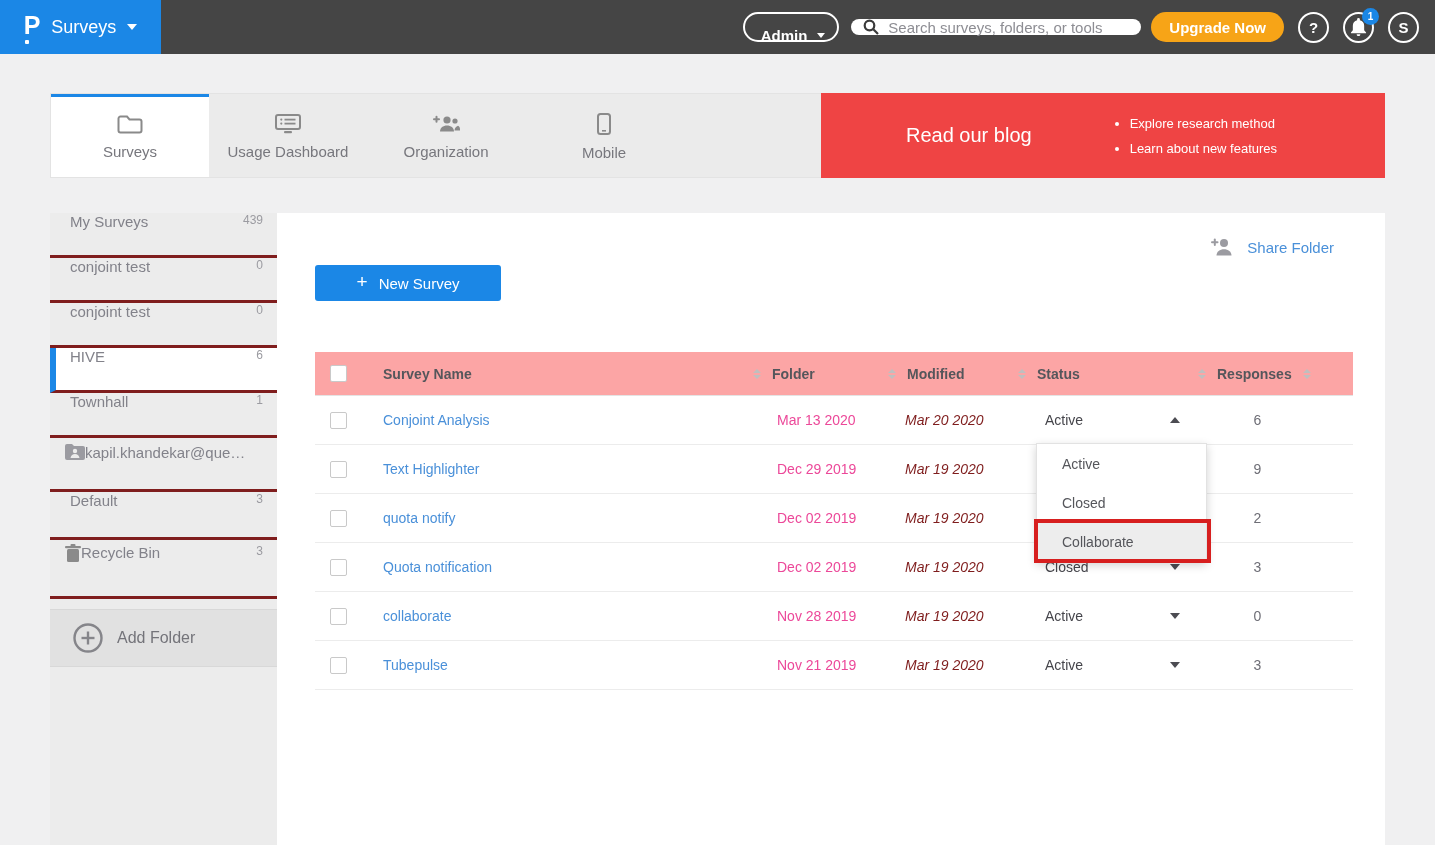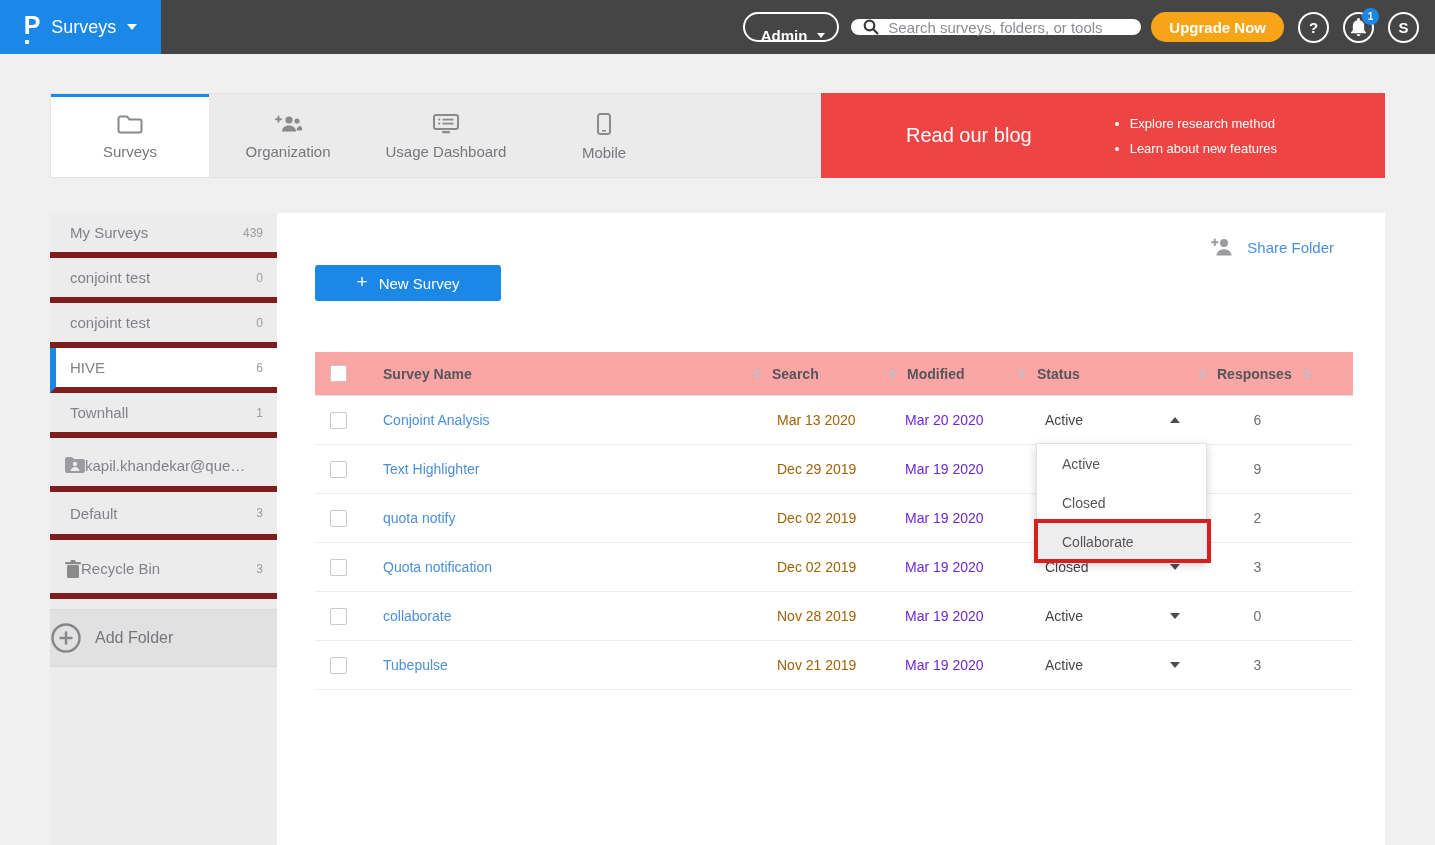--- a/index.html
+++ b/index.html
@@ -44,51 +44,51 @@
   .tab.active { background:#fff; border-top-color:#1b87e6; }
   .banner { margin-left:auto; width:564px; height:85px; margin-top:-1px; margin-right:-1px;
     background:#ef4444; color:#fff; display:flex; align-items:center; cursor:pointer; }
   .banner-title { font-size:20px; margin-left:85px; white-space:nowrap; }
   .banner-bullets { margin-left:92px; list-style:disc; font-size:13px; line-height:25px; }
   .banner-bullets li { margin-left:6px; }
   
   .card { position:absolute; left:50px; top:213px; width:1335px; height:632px;
     background:#fff; display:flex; }
   .sidebar { width:227px; background:#ececec; flex-shrink:0; }
-  .side-item { height:45px; display:flex; align-items:center; padding:0 14px 0 20px;
-    border-bottom:6px solid #7f1d1d; font-size:15px; color:#82828a; cursor:pointer; }
+  .side-item { height:45px; display:flex; padding:0 14px 0 20px;
+    border-bottom:3px solid #7f1d1d; font-size:15px; color:#82828a; cursor:pointer; }
   .side-item .cnt { margin-left:auto; font-size:12px; color:#9b9ba1; }
   .side-item.active { background:#fff; border-left:6px solid #1b87e6; padding-left:14px; }
   .side-item.has-icon { padding-left:15px; }
   .side-item.taller { height:48px; }
   .side-item.gap-above { margin-top:6px; }
   .side-item.recycle { height:55px; margin-top:4px; }
   .addfolder { height:58px; margin-top:10px; background:#e1e1e1; border-top:1px solid #d8d8d8;
-    border-bottom:1px solid #d8d8d8; display:flex; align-items:center; 
+    border-bottom:1px solid #d8d8d8; display:flex; align-items:center; padding-left:22px;
     gap:13px; font-size:16px; color:#74747a; cursor:pointer; }
   
   .main { flex:1; position:relative; background:#fff; }
   .share-link { position:absolute; top:25px; right:51px; display:flex; align-items:center;
     gap:13px; font-size:15px; color:#4a90d9; cursor:pointer; }
   .new-btn { position:absolute; left:38px; top:52px; width:186px; height:36px; background:#1b87e6;
     border:none; border-radius:3px; color:#fff; font-size:15px; display:flex; align-items:center;
     justify-content:center; gap:11px; cursor:pointer; font-family:"Liberation Sans", sans-serif; }
   .new-btn .plus { font-size:19px; font-weight:normal; margin-top:-2px; }
   .table { position:absolute; left:38px; top:139px; width:1038px; }
   .thead, .trow { display:grid; grid-template-columns:53px 377px 135px 130px 180px 163px; align-items:center; }
   .thead { height:44px; background:#fca5a5; border-bottom:1px solid #e4e4e4; font-size:14px;
     font-weight:bold; color:#55565b; }
   .trow { height:49px; border-bottom:1px solid #ececec; font-size:14px; background:#fff; }
   .cell-check { padding-left:15px; }
   .checkbox { width:17px; height:17px; background:#fff; border:1px solid #c9c9c9; border-radius:2px; cursor:pointer; }
   .cell-name { padding-left:15px; }
   .trow .cell-name { color:#4a90d9; cursor:pointer; }
   .hcell { display:flex; align-items:center; gap:11px; padding-left:8px; }
-  .cell-created { padding-left:32px; color:#a16207; }
-  .cell-modified { padding-left:25px; color:#6d28d9; }
+  .cell-created { padding-left:32px; color:#ec4899; }
+  .cell-modified { padding-left:25px; color:#7f1d1d;font-style:italic; }
   .cell-status { padding-left:35px; padding-right:10px; color:#45454b; display:flex;
     align-items:center; justify-content:space-between; cursor:pointer; }
   .cell-resp { text-align:center; padding-right:28px; color:#6e6e76; }
   .sort { display:inline-flex; flex-direction:column; gap:2px; }
   .sort i { display:block; width:0; height:0; border-left:4px solid transparent; border-right:4px solid transparent; }
   .sort .up { border-bottom:4px solid #bfbfbf; }
   .sort .dn { border-top:4px solid #bfbfbf; }
   .caret-up { width:0; height:0; border-left:5px solid transparent; border-right:5px solid transparent;
     border-bottom:6px solid #4c4c52; }
   .caret-down { width:0; height:0; border-left:5px solid transparent; border-right:5px solid transparent;
@@ -149,46 +149,46 @@
   <div class="tab active">
     <span>
       <svg width="26" height="20" viewBox="0 0 26 20" fill="none" stroke="#8a8a8a" stroke-width="2">
         <path d="M1.5 4.5a2 2 0 0 1 2-2h6.5l2.5 3h10a2 2 0 0 1 2 2v9a2 2 0 0 1-2 2h-19a2 2 0 0 1-2-2z"></path>
       </svg>
     </span>
     <span>Surveys</span>
   </div>
   <div class="tab">
     <span>
+      <svg width="26" height="20" viewBox="0 0 26 20">
+        <rect x="1" y="1" width="24" height="14" rx="2" fill="none" stroke="#8a8a8a" stroke-width="2"></rect>
+        <circle cx="6.3" cy="5.6" r="1.1" fill="#8a8a8a"></circle>
+        <rect x="9.5" y="4.7" width="11" height="1.8" fill="#8a8a8a"></rect>
+        <circle cx="6.3" cy="9.6" r="1.1" fill="#8a8a8a"></circle>
+        <rect x="9.5" y="8.7" width="11" height="1.8" fill="#8a8a8a"></rect>
+        <rect x="9" y="17" width="8" height="2.2" rx="1" fill="#8a8a8a"></rect>
+      </svg>
+    </span>
+    <span>Usage Dashboard</span>
+  </div>
+  <div class="tab">
+    <span>
       <svg width="28" height="20" viewBox="0 0 28 20" fill="#8a8a8a">
         <rect x="1" y="4.2" width="7" height="2" rx="1"></rect>
           <rect x="3.5" y="1.7" width="2" height="7" rx="1"></rect>
         <circle cx="15" cy="6" r="3.6"></circle>
         <path d="M8 17.5c0-3.8 3.1-6 7-6s7 2.2 7 6z"></path>
         <circle cx="23" cy="7" r="2.6"></circle>
         <path d="M22.5 16.5c.2-2.4 1.5-4.2 3.5-4.8 1.2.6 2 1.8 2 3.3v1.5z"></path>
       </svg>
     </span>
     <span>Organization</span>
   </div>
   <div class="tab">
     <span>
-      <svg width="26" height="20" viewBox="0 0 26 20">
-        <rect x="1" y="1" width="24" height="14" rx="2" fill="none" stroke="#8a8a8a" stroke-width="2"></rect>
-        <circle cx="6.3" cy="5.6" r="1.1" fill="#8a8a8a"></circle>
-        <rect x="9.5" y="4.7" width="11" height="1.8" fill="#8a8a8a"></rect>
-        <circle cx="6.3" cy="9.6" r="1.1" fill="#8a8a8a"></circle>
-        <rect x="9.5" y="8.7" width="11" height="1.8" fill="#8a8a8a"></rect>
-        <rect x="9" y="17" width="8" height="2.2" rx="1" fill="#8a8a8a"></rect>
-      </svg>
-    </span>
-    <span>Usage Dashboard</span>
-  </div>
-  <div class="tab">
-    <span>
       <svg width="14" height="22" viewBox="0 0 14 22">
         <rect x="1" y="1" width="12" height="20" rx="2.5" fill="none" stroke="#8a8a8a" stroke-width="2"></rect>
         <line x1="5" y1="17.8" x2="9" y2="17.8" stroke="#8a8a8a" stroke-width="1.6"></line>
       </svg>
     </span>
     <span>Mobile</span>
   </div>
   <div class="banner">
     <span class="banner-title">Read our blog</span>
     <ul class="banner-bullets">
@@ -281,21 +281,21 @@
       <div class="thead">
         <div class="cell-check">
           <div class="checkbox"></div>
         </div>
         <div class="cell-name">Survey Name</div>
         <div class="hcell">
           <span class="sort">
               <i class="up"></i>
               <i class="dn"></i>
             </span>
-          <span>Search</span>
+          <span>Folder</span>
         </div>
         <div class="hcell">
           <span class="sort">
               <i class="up"></i>
               <i class="dn"></i>
             </span>
           <span>Modified</span>
         </div>
         <div class="hcell">
           <span class="sort">

